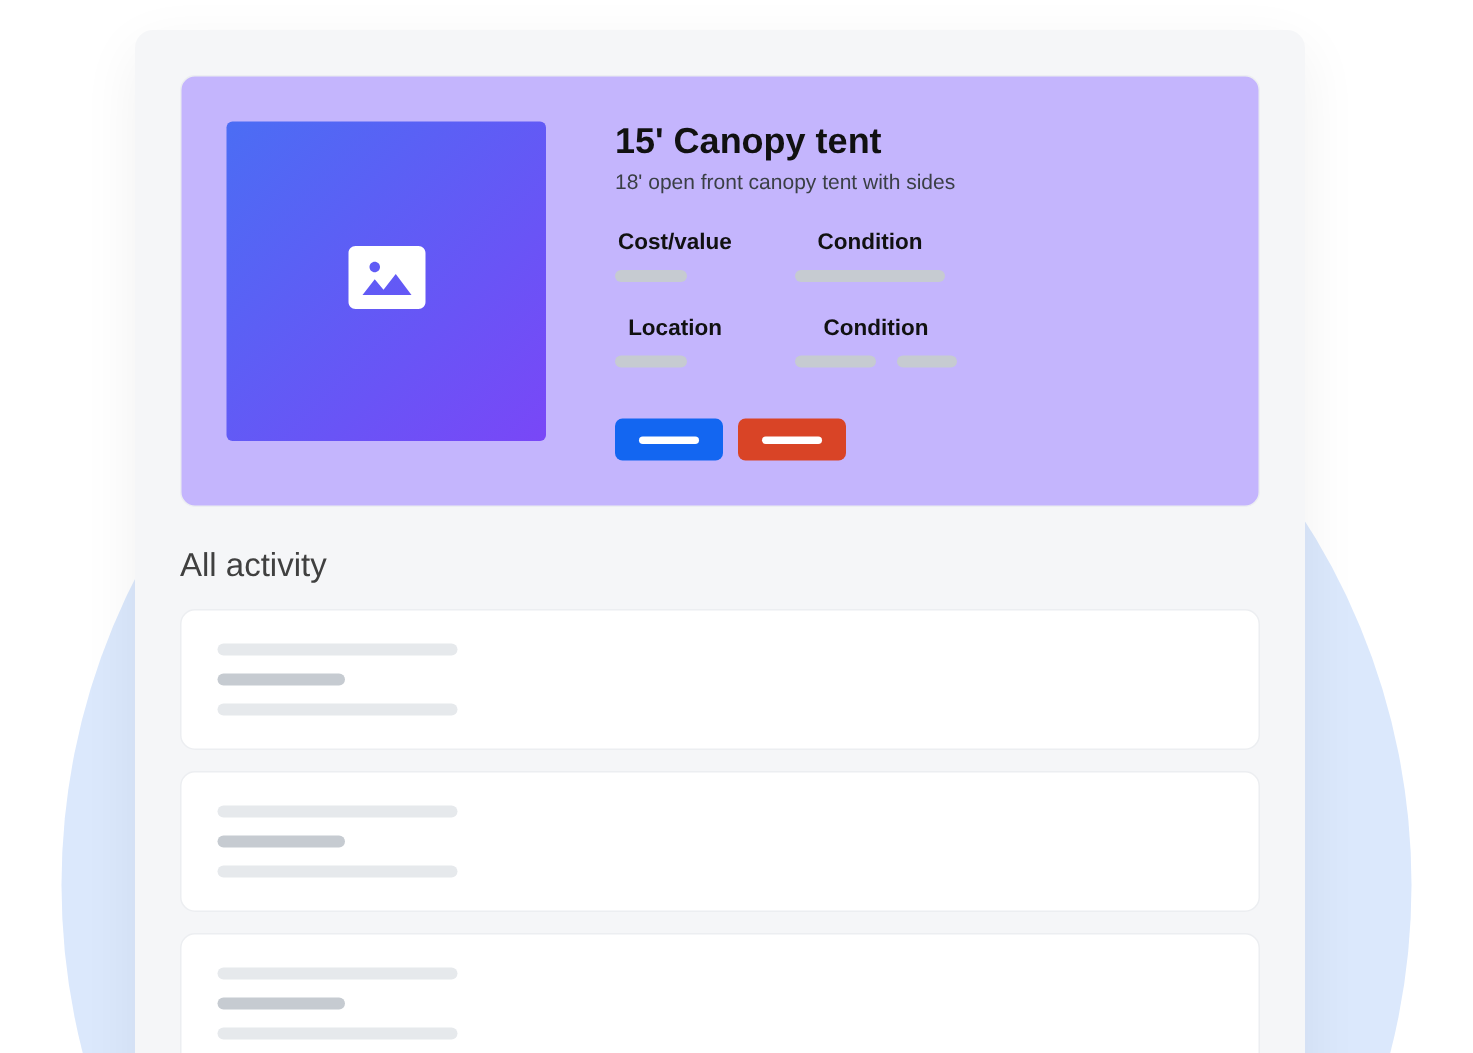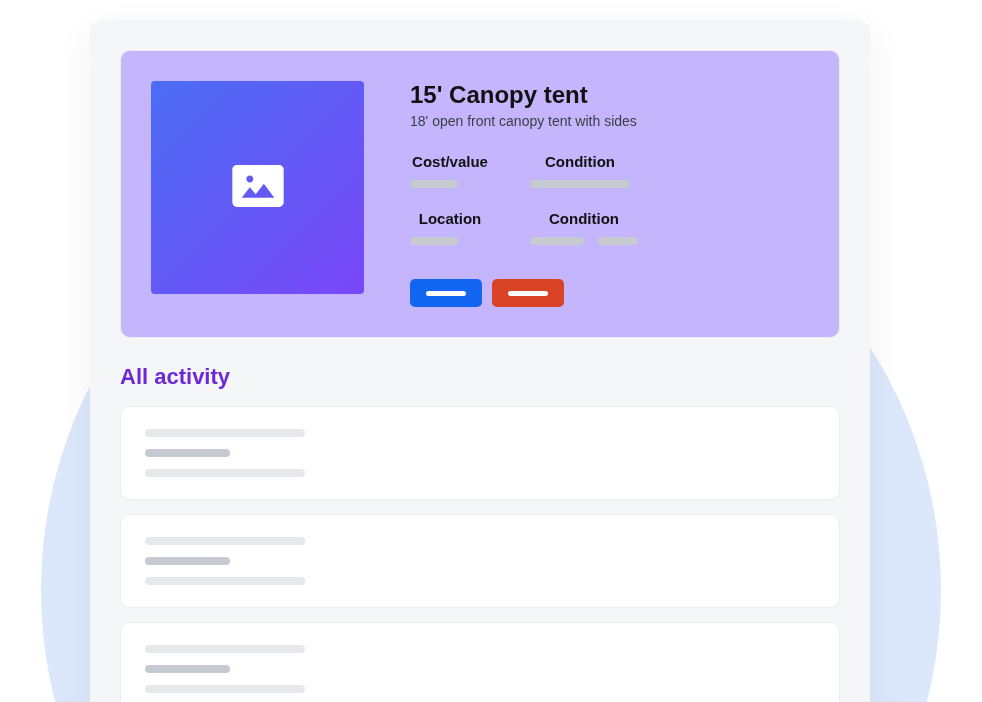--- a/index.html
+++ b/index.html
@@ -100,22 +100,22 @@
     .btn-primary { background: #1366f1; }
     .btn-danger { background: #d94426; }
     .btn .line {
       background: #ffffff;
       height: 5px;
       width: 40px;
       border-radius: 3px;
     }
     .activity-title {
       font-size: 22px;
-      font-weight: 700;
-      color: #6d28d9;
+      font-weight: 400;
+      color: #404040;
       margin: 26px 30px 16px 30px;
     }
     .activity-card {
       background: #ffffff;
       border: 1px solid #eceef1;
       border-radius: 10px;
       margin: 0 30px 14px 30px;
       padding: 22px 24px 22px 24px;
     }
     .a-line1 { background: #e6e9ec; height: 8px; width: 160px; border-radius: 4px; margin-bottom: 12px; }

